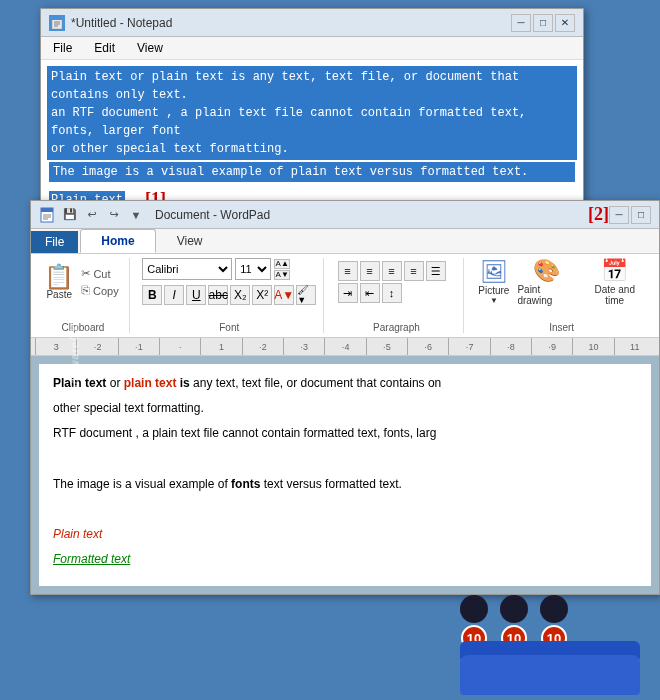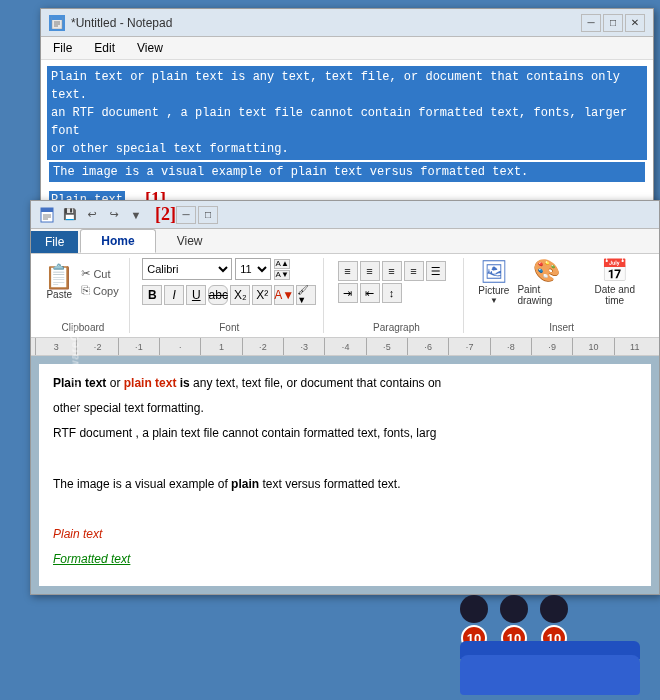--- a/index.html
+++ b/index.html
@@ -10,21 +10,21 @@
       background: #4a7fb5;
       font-family: 'Segoe UI', Tahoma, sans-serif;
       position: relative;
     }
 
     
     .notepad-window {
       position: absolute;
       top: 8px;
       left: 40px;
-      width: 614px;
+      width: 544px;
       background: #f0f0f0;
       border: 1px solid #999;
       box-shadow: 2px 2px 8px rgba(0,0,0,0.4);
     }
     .window-titlebar {
       background: #dce6f0;
       display: flex;
       align-items: center;
       padding: 4px 8px;
       border-bottom: 1px solid #bbb;
@@ -448,20 +448,21 @@
           <line x1="3" y1="8" x2="11" y2="8" stroke="#666" stroke-width="0.8"></line>
           <line x1="3" y1="10" x2="11" y2="10" stroke="#666" stroke-width="0.8"></line>
           <line x1="3" y1="12" x2="8" y2="12" stroke="#666" stroke-width="0.8"></line>
         </svg>
       </div>
       <div class="qa-btn">💾</div>
       <div class="qa-btn">↩</div>
       <div class="qa-btn">↪</div>
       <div class="qa-btn">▼</div>
     </div>
+    <span style="flex:1; font-size:12px; color:#333; margin-left:10px;">Document - WordPad</span>
     <span class="annotation-red-2">[2]</span>
     <div class="titlebar-controls">
       <div class="title-btn">─</div>
       <div class="title-btn">□</div>
     </div>
   </div>
 
   <div class="ribbon">
     <div class="ribbon-tabs">
       <div class="ribbon-tab-file">File</div>
@@ -503,21 +504,21 @@
           </select>
           <div class="grow-shrink">
             <div class="gs-btn">A▲</div>
             <div class="gs-btn">A▼</div>
           </div>
         </div>
         <div class="format-btns">
           <div class="fmt-btn bold">B</div>
           <div class="fmt-btn italic">I</div>
           <div class="fmt-btn underline">U</div>
-          <div class="fmt-btn" style="text-decoration:line-through;border-radius:6px;">abc</div>
+          <div class="fmt-btn" style="text-decoration:line-through;">abc</div>
           <div class="fmt-btn">X₂</div>
           <div class="fmt-btn">X²</div>
           <div class="fmt-btn" style="color:#cc2200;">A▼</div>
           <div class="fmt-btn" style="font-size:9px;">🖌▼</div>
         </div>
       </div>
       <div class="ribbon-group-label">Font</div>
     </div>
 
     <div class="ribbon-group">
@@ -589,21 +590,21 @@
       </div>
       <div class="doc-para">
         <span>other special text formatting.</span>
       </div>
       <div class="doc-para">
         <span>RTF document , a plain text file cannot contain formatted text, fonts, larg</span>
       </div>
       <div class="doc-para">&nbsp;</div>
       <div class="doc-para">
         <span>The image is a visual example of </span>
-        <span style="font-weight:bold;">plain</span>
+        <span style="font-weight:bold;">fonts</span>
         <span> text versus formatted text.</span>
       </div>
       <div class="doc-para">&nbsp;</div>
       <div class="doc-para">
         <span style="font-style:italic; color:#cc2200;">Plain text</span>
       </div>
       <div class="doc-para">
         <span style="font-style:italic; color:#008000; text-decoration:underline;">Formatted text</span>
       </div>
     </div>

